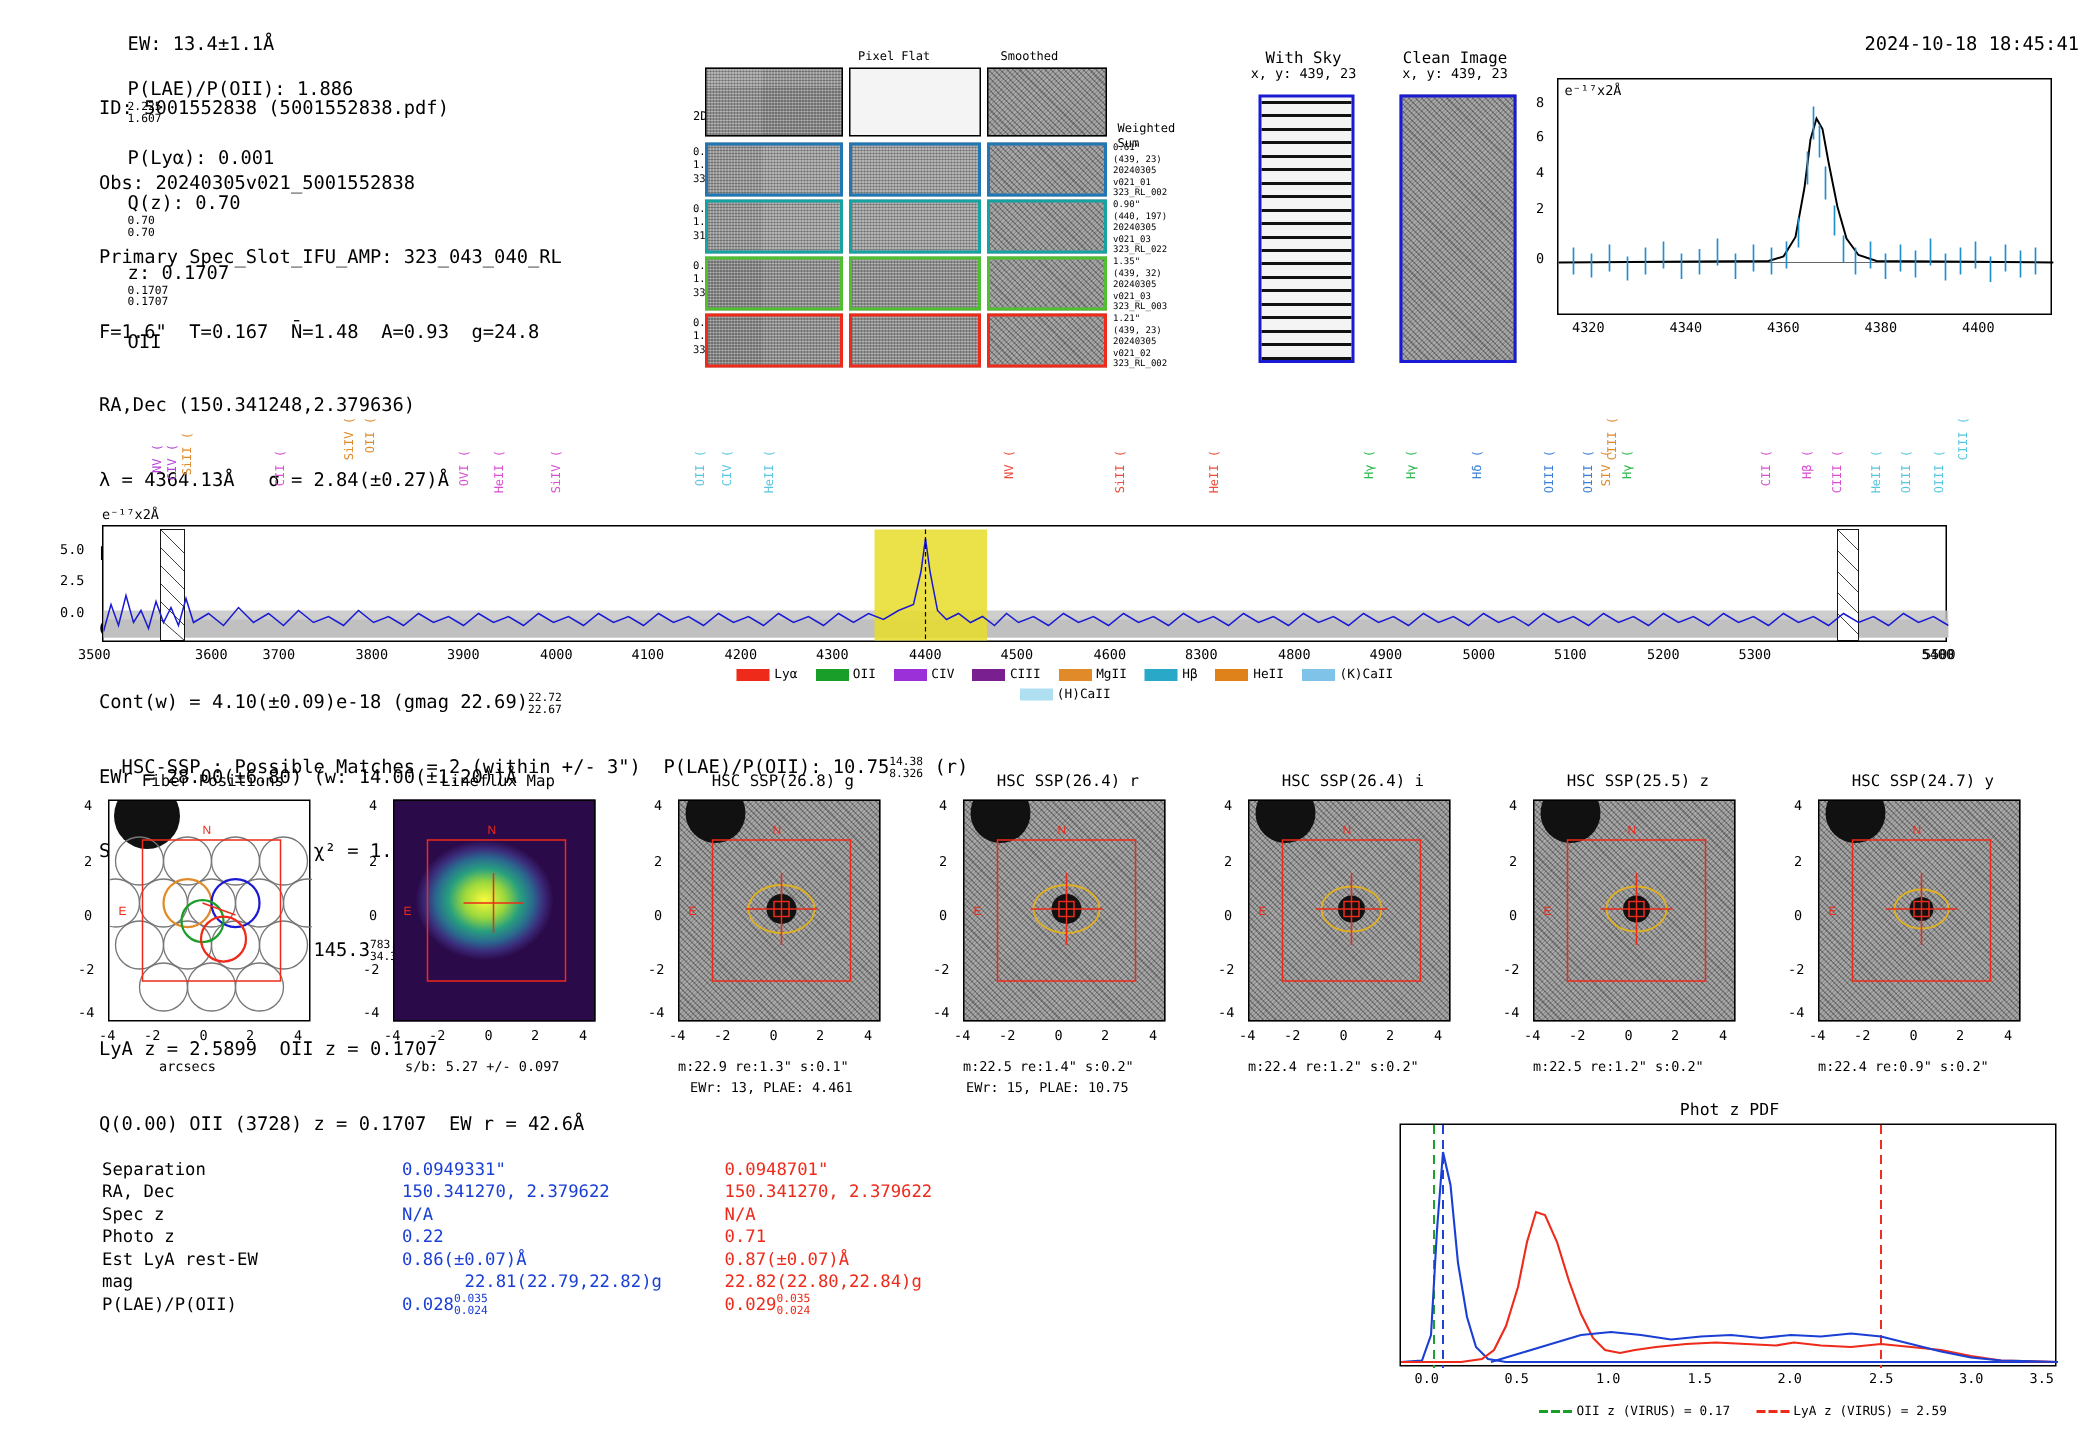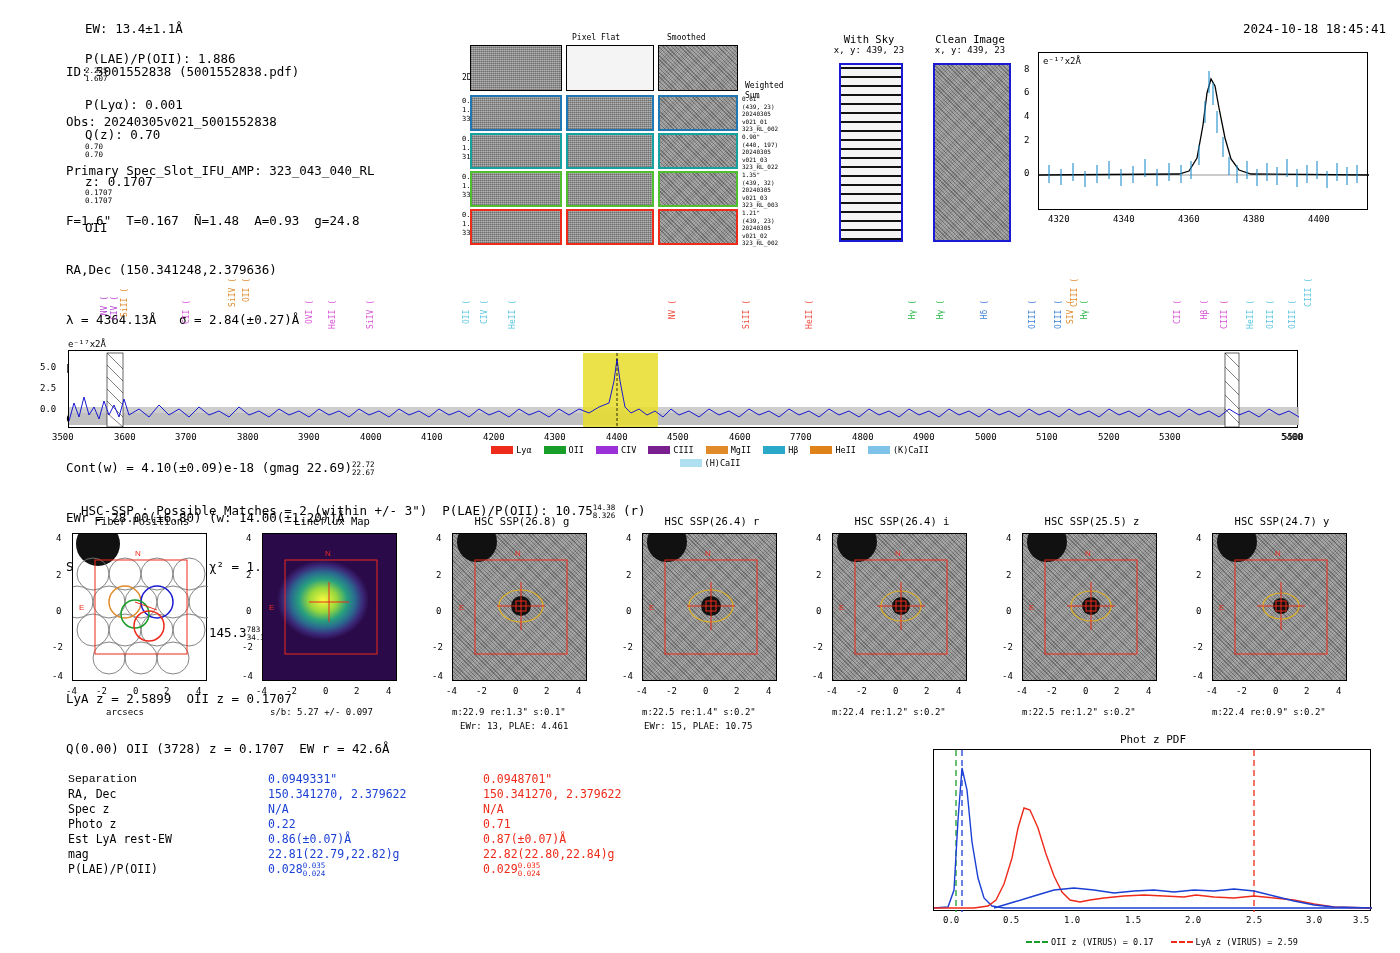--- a/index.html
+++ b/index.html
@@ -270,32 +270,32 @@
              L1130 64 L1140 60 L1150 66 L1160 58 L1170 64 L1180 60 L1190 66 L1200 58 L1210 64 L1220 60 L1230 66" fill="none" stroke="#1a1ad4" stroke-width="1"></path>
     <line x1="548" y1="2" x2="548" y2="76" stroke="#000" stroke-width="0.8" stroke-dasharray="3,2"></line>
   </svg>
   <div class="abs smallcap" style="left:-1px;top:-12px;font-size:9px;">e⁻¹⁷x2Å</div>
 </div>
 <div class="abs tick" style="left:40px;top:362px;">5.0</div>
 <div class="abs tick" style="left:40px;top:383px;">2.5</div>
 <div class="abs tick" style="left:40px;top:404px;">0.0</div>
 <div class="abs" style="left:68px;top:432px;width:1230px;">
   <div class="abs tick" style="left:-16px;text-align:center;">3500</div>
-  <div class="abs tick" style="left:46px;">3600</div>
+  <div class="abs tick" style="left:62px;">3600</div>
   <div class="abs tick" style="left:107px;">3700</div>
   <div class="abs tick" style="left:169px;">3800</div>
   <div class="abs tick" style="left:230px;">3900</div>
   <div class="abs tick" style="left:292px;">4000</div>
   <div class="abs tick" style="left:353px;">4100</div>
   <div class="abs tick" style="left:415px;">4200</div>
   <div class="abs tick" style="left:476px;">4300</div>
   <div class="abs tick" style="left:538px;">4400</div>
   <div class="abs tick" style="left:599px;">4500</div>
   <div class="abs tick" style="left:661px;">4600</div>
-  <div class="abs tick" style="left:722px;">7700</div>
+  <div class="abs tick" style="left:722px;">8300</div>
   <div class="abs tick" style="left:784px;">4800</div>
   <div class="abs tick" style="left:845px;">4900</div>
   <div class="abs tick" style="left:907px;">5000</div>
   <div class="abs tick" style="left:968px;">5100</div>
   <div class="abs tick" style="left:1030px;">5200</div>
   <div class="abs tick" style="left:1091px;">5300</div>
   <div class="abs tick" style="left:1213px;">5400</div>
   <div class="abs tick" style="left:1214px;">5500</div>
 </div>
 
@@ -550,21 +550,21 @@
     <div class="abs tick" style="left:1236px;top:686px;">-2</div>
     <div class="abs tick" style="left:1273px;top:686px;">0</div>
     <div class="abs tick" style="left:1304px;top:686px;">2</div>
     <div class="abs tick" style="left:1336px;top:686px;">4</div>
 </div>
 
 <div class="abs" style="left:68px;top:772px;">
   <table class="kv">
     <tbody>
         <tr>
-      <td style="width:200px;font-family:Liberation Mono, monospace;">Separation</td>
+      <td style="width:200px;">Separation</td>
       <td style="width:215px;color:#1a3fd4;">0.0949331"</td>
       <td style="color:#ee2a1a;">0.0948701"</td>
     </tr>
     <tr>
       <td>RA, Dec</td>
       <td style="color:#1a3fd4;">150.341270, 2.379622</td>
       <td style="color:#ee2a1a;">150.341270, 2.379622</td>
     </tr>
     <tr>
       <td>Spec z</td>
@@ -576,21 +576,21 @@
       <td style="color:#1a3fd4;">0.22</td>
       <td style="color:#ee2a1a;">0.71</td>
     </tr>
     <tr>
       <td>Est LyA rest-EW</td>
       <td style="color:#1a3fd4;">0.86(±0.07)Å</td>
       <td style="color:#ee2a1a;">0.87(±0.07)Å</td>
     </tr>
     <tr>
       <td>mag</td>
-      <td style="color:#1a3fd4;">22.81(22.79,22.82)g</td>
+      <td style="color:#1a3fd4;text-align:center;">22.81(22.79,22.82)g</td>
       <td style="color:#ee2a1a;">22.82(22.80,22.84)g</td>
     </tr>
     <tr>
       <td>P(LAE)/P(OII)</td>
       <td style="color:#1a3fd4;"><span>0.028</span><span class="frac"><span>0.035</span><br><span>0.024</span></span></td>
       <td style="color:#ee2a1a;"><span>0.029</span><span class="frac"><span>0.035</span><br><span>0.024</span></span></td>
     </tr>
   </tbody>
     </table>
 </div>

